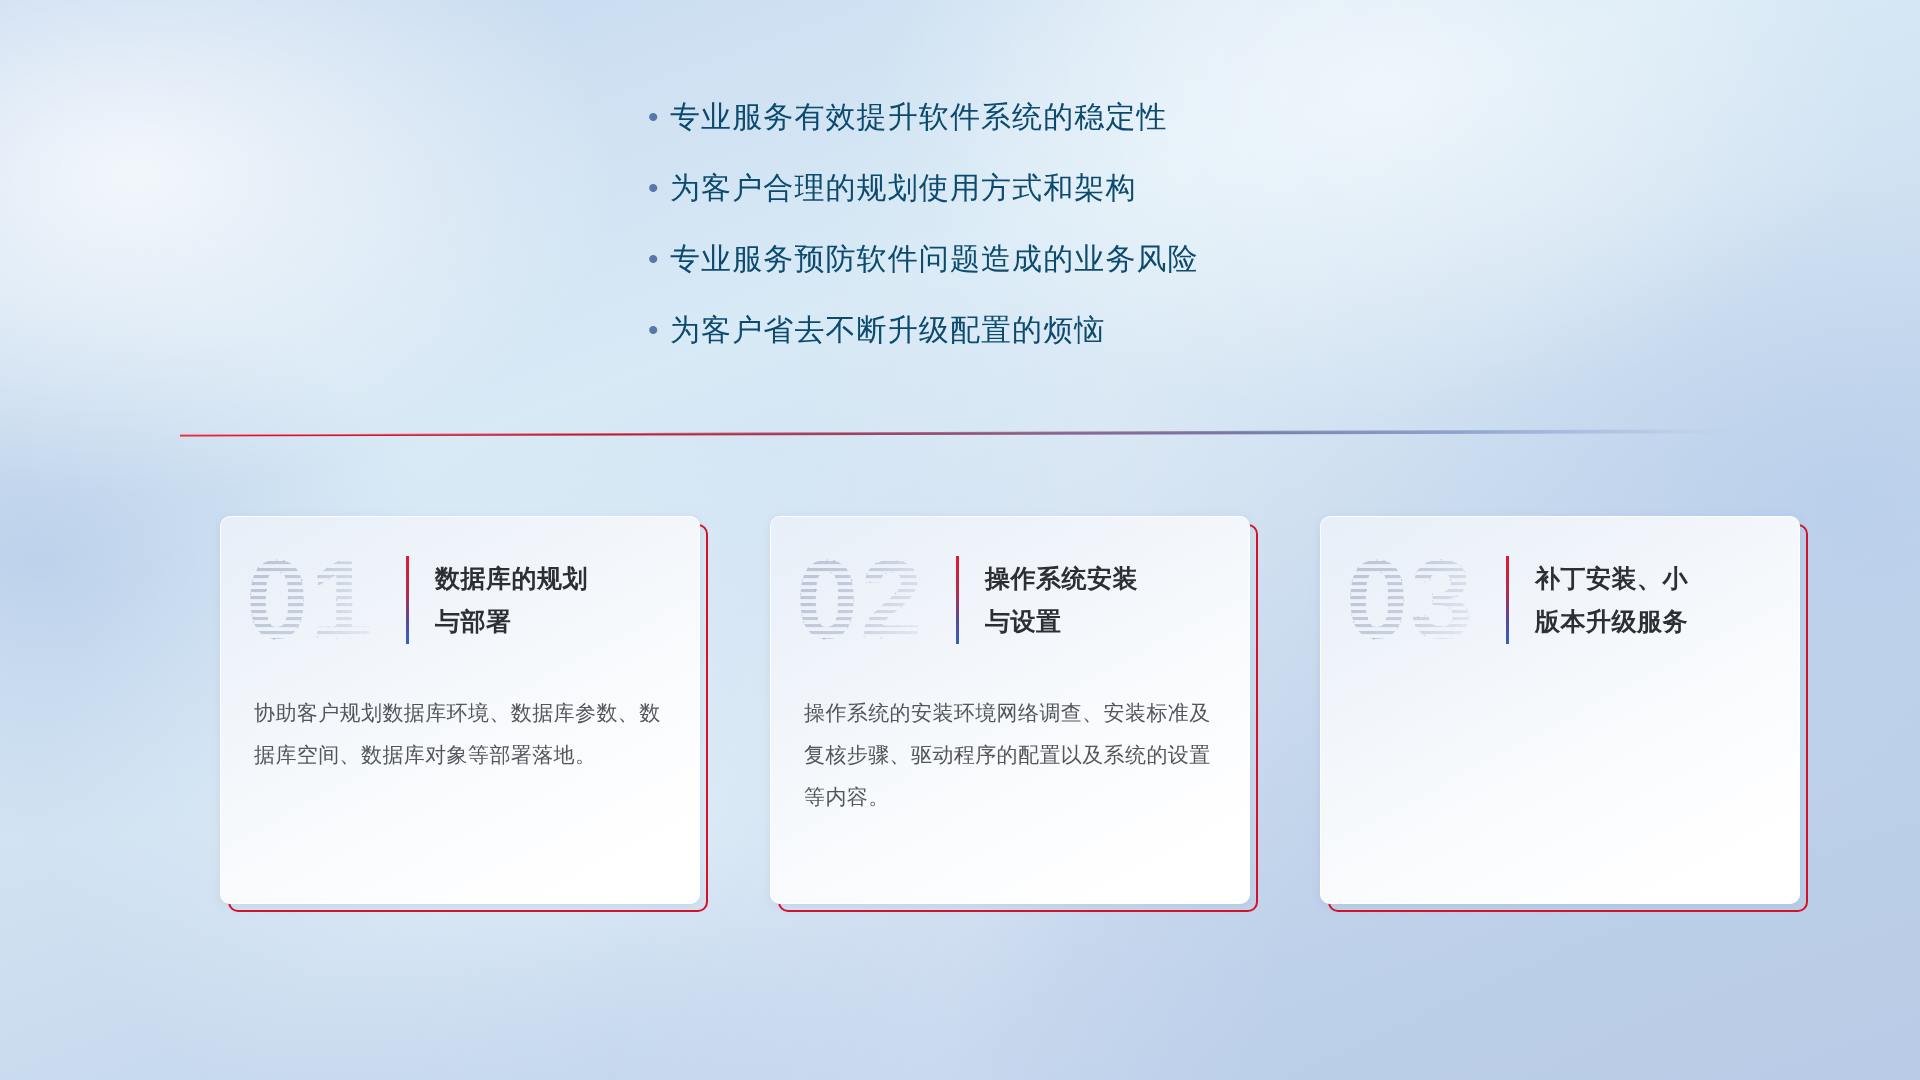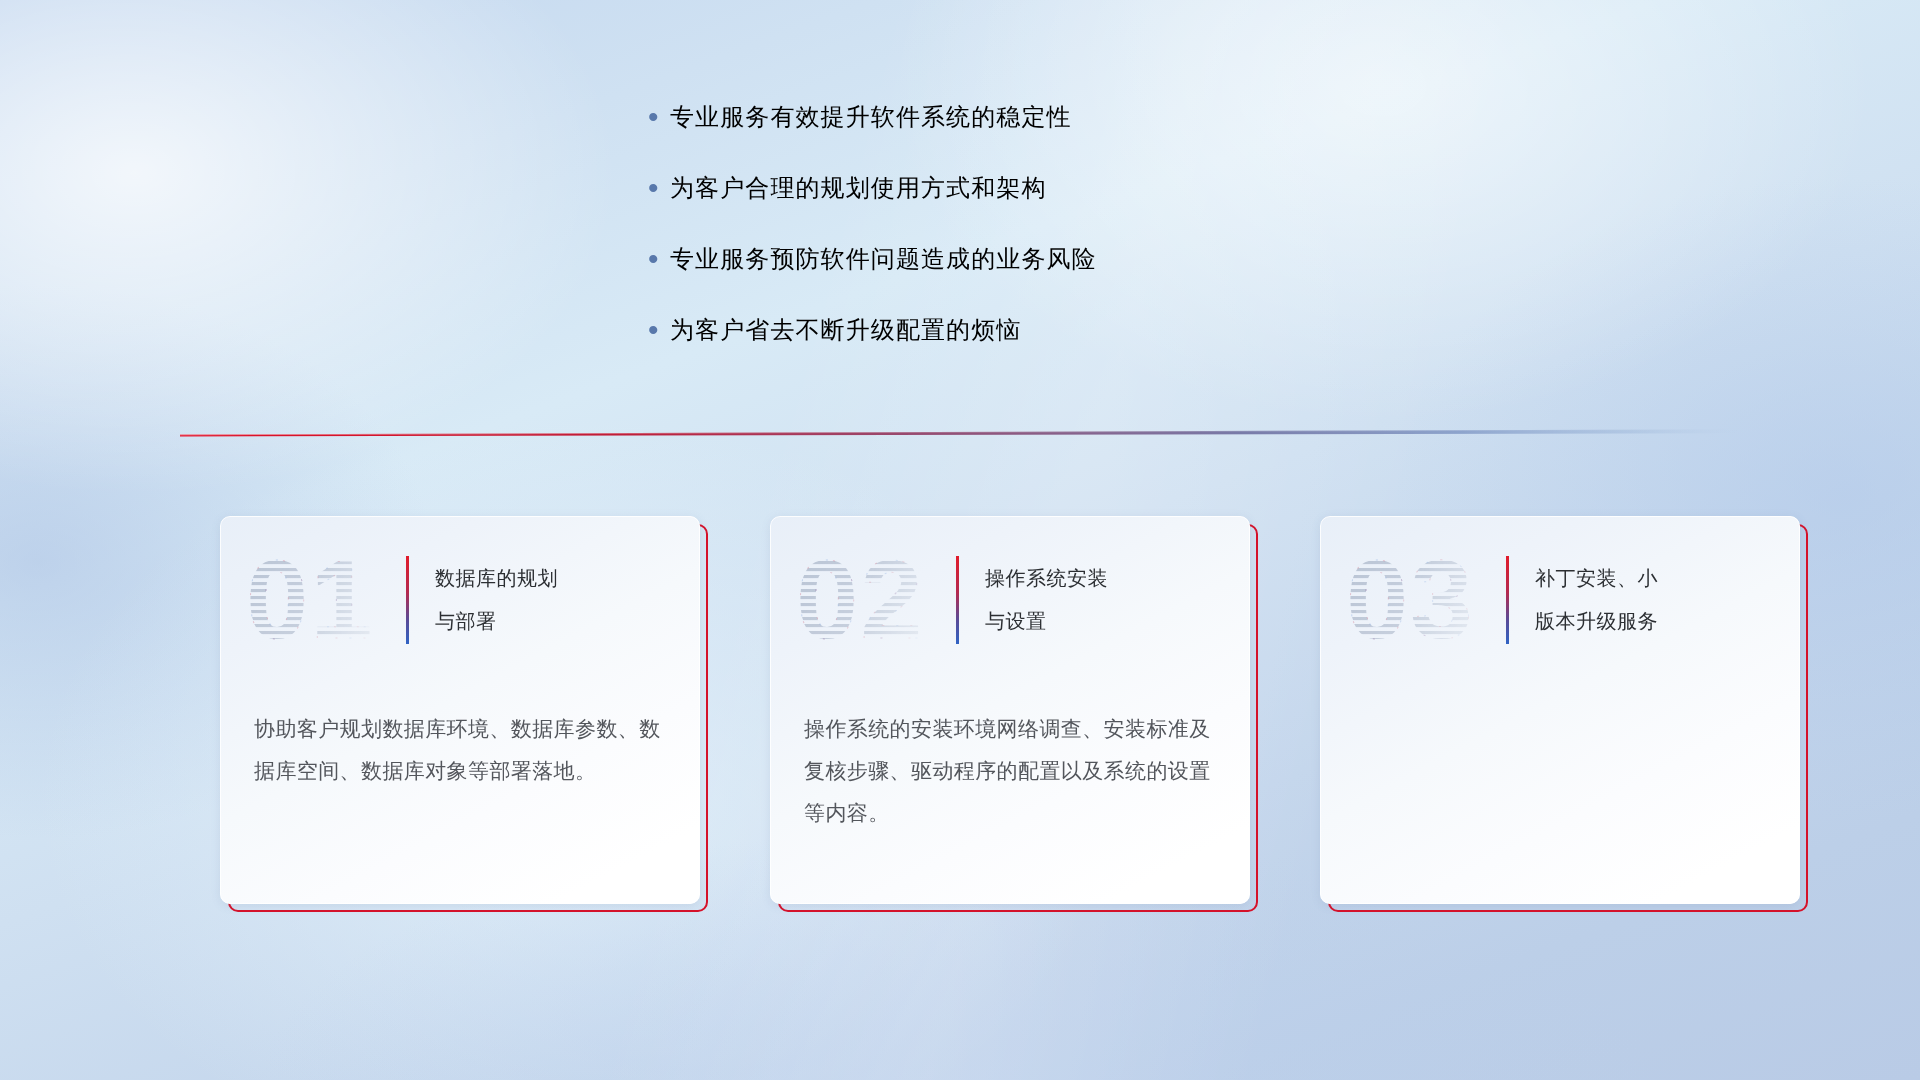--- a/index.html
+++ b/index.html
@@ -18,21 +18,21 @@
   .b4{background:radial-gradient(ellipse 820px 560px at 72% 8%, rgba(255,255,255,.55) 0%, rgba(255,255,255,0) 60%);}
   .b5{background:radial-gradient(ellipse 600px 420px at 2% 52%, rgba(168,190,226,.55) 0%, rgba(168,190,226,0) 66%);}
   .b6{background:radial-gradient(ellipse 700px 500px at 96% 46%, rgba(176,200,233,.55) 0%, rgba(176,200,233,0) 64%);}
   .b7{background:radial-gradient(ellipse 1000px 360px at 50% 100%, rgba(188,208,236,.6) 0%, rgba(188,208,236,0) 70%);}
   .b8{background:linear-gradient(105deg, rgba(255,255,255,0) 40%, rgba(255,255,255,.18) 55%, rgba(255,255,255,0) 70%);}
 
   
   #bullets{position:absolute;left:640px;top:96px;width:700px;}
   .bullet{display:flex;align-items:flex-start;margin-bottom:29px;}
   .bdot{width:30px;flex:0 0 30px;color:#5878ab;font-size:30px;line-height:42px;text-align:left;padding-left:8px;box-sizing:border-box;}
-  .btxt{font-size:24px;line-height:42px;color:#000000;letter-spacing:1.1px;white-space:nowrap;}
+  .btxt{font-size:30px;line-height:42px;color:#0c4a6e;letter-spacing:1.1px;white-space:nowrap;}
 
   
   #divider{position:absolute;left:180px;top:424px;width:1560px;height:16px;}
   #divider svg{display:block;width:100%;height:100%;}
 
   
   #cards{position:absolute;left:180px;top:516px;width:1580px;height:400px;margin-left:40px;}
   .card{position:absolute;top:0;width:480px;height:388px;}
   .card.c1{left:0;}
   .card.c2{left:550px;border-radius:9px;}
@@ -44,23 +44,23 @@
             background:linear-gradient(152deg,#e8eff8 0%,#eef3fa 22%,#f6f9fc 48%,#fbfcfe 68%,#ffffff 88%,#ffffff 100%);
             box-shadow:0 2px 10px rgba(90,115,155,.13);}
   .cardface::after{content:"";position:absolute;inset:0;border-radius:10px;
             border:1px solid rgba(255,255,255,.85);pointer-events:none;}
 
   .cardhead{position:absolute;left:0;top:18px;width:480px;height:132px;display:flex;align-items:center;}
   .numwrap{position:relative;width:152px;height:120px;margin-left:24px;flex:0 0 152px;}
   .numwrap svg{position:absolute;left:0;top:0;}
   .hbar{width:3px;height:88px;margin-left:10px;flex:0 0 3px;
         background:linear-gradient(180deg,#e11b2b 0%,#b32a50 42%,#5a4a96 72%,#2f63c4 100%);}
-  .htitle{margin-left:26px;font-size:20px;line-height:43px;color:#2c2f33;letter-spacing:.5px;}
-
-  .cardbody{position:absolute;left:34px;top:192px;width:414px;
+  .htitle{margin-left:26px;font-size:25px;line-height:43px;color:#2c2f33;letter-spacing:.5px;font-weight:bold;}
+
+  .cardbody{position:absolute;left:34px;top:176px;width:414px;
             font-size:21px;line-height:42px;color:#53565c;letter-spacing:.4px;}
 </style>
 </head>
 <body>
 
 <div id="bg">
   <div class="bglayer b1"></div>
   <div class="bglayer b5"></div>
   <div class="bglayer b6"></div>
   <div class="bglayer b2"></div>

